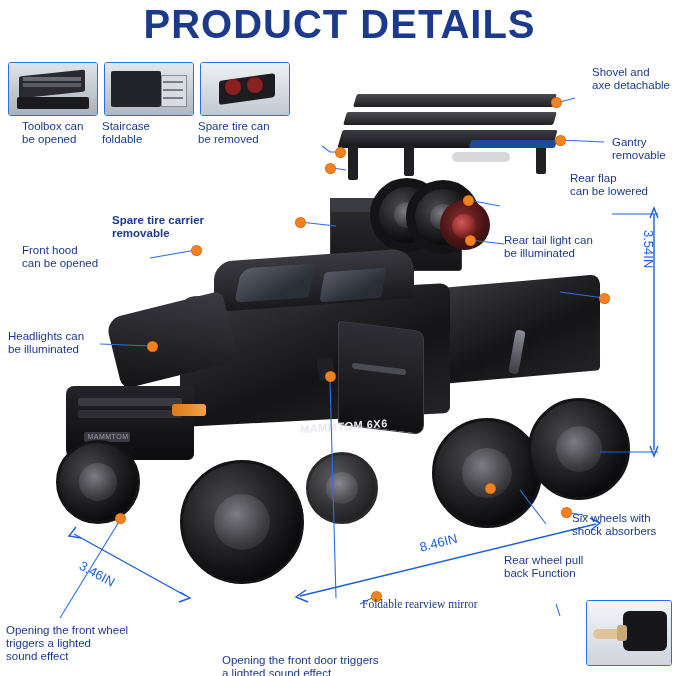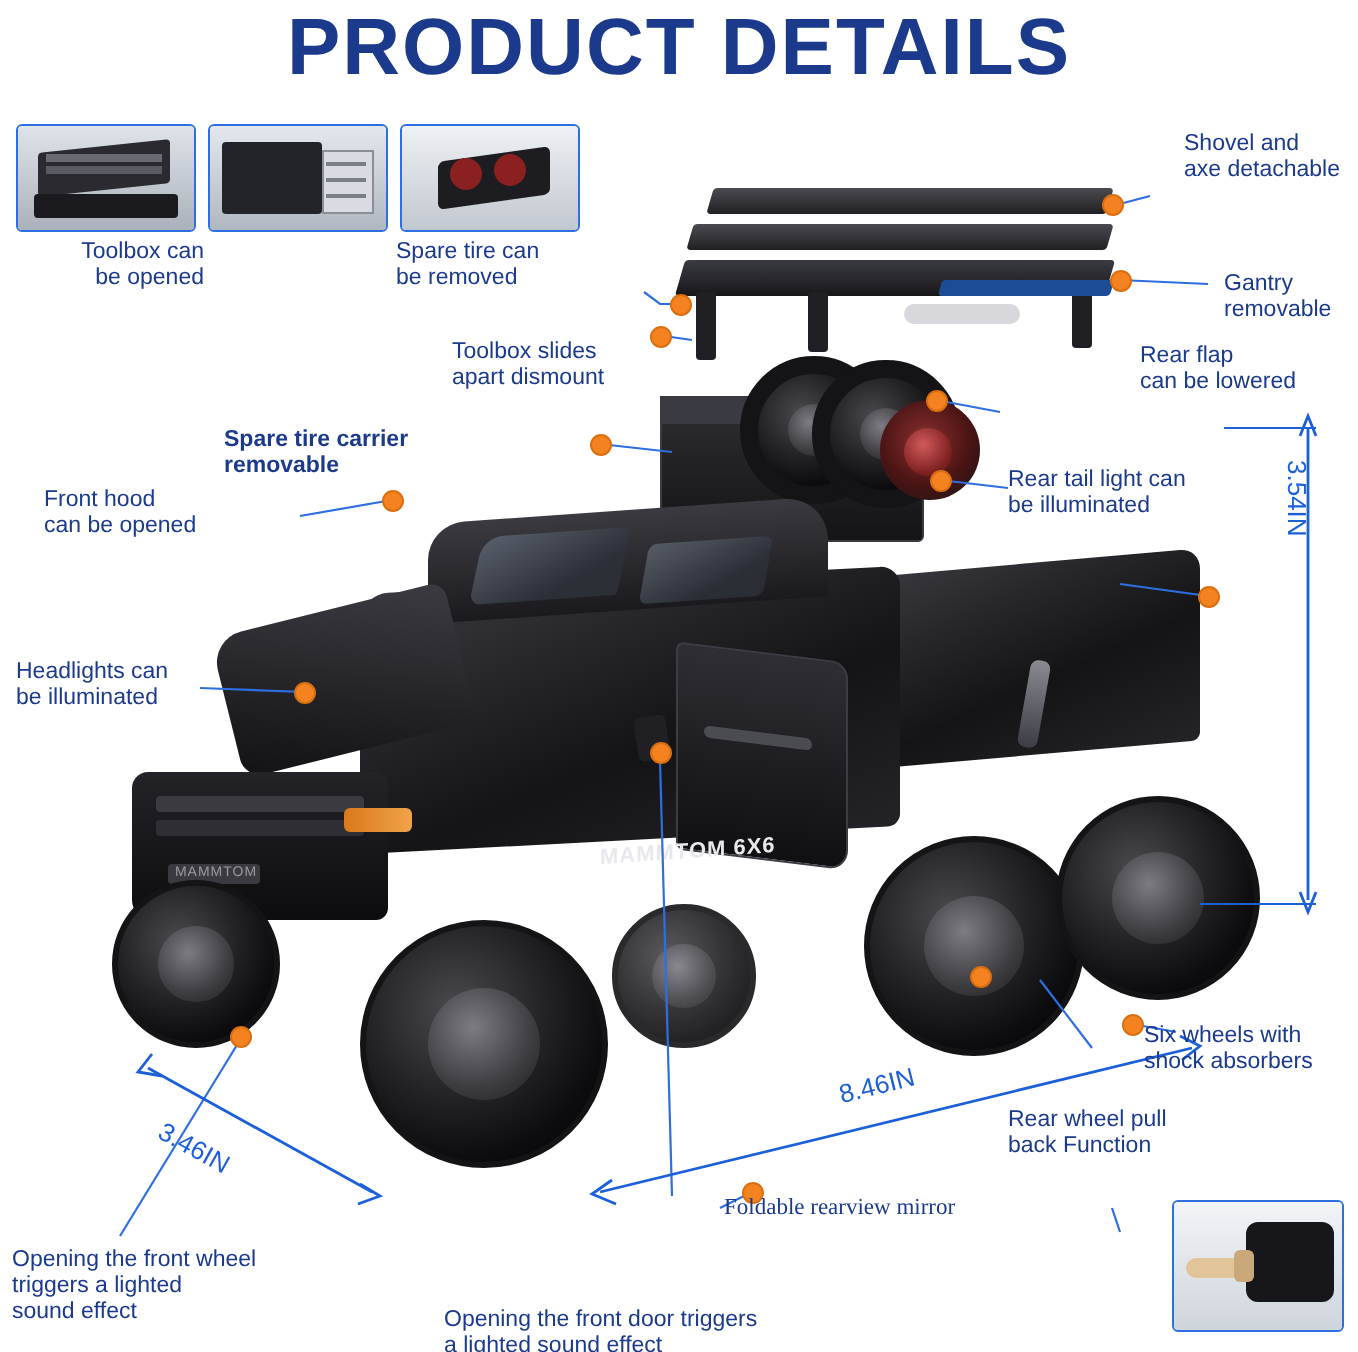--- a/index.html
+++ b/index.html
@@ -263,31 +263,31 @@
     </div>
   </div>
   <div class="thumb" style="left:586px; top:600px; width:84px; height:64px;">
     <div class="inner" style="background:linear-gradient(180deg,#f2f4f7 0%,#cfd5dc 100%);">
       <div style="position:absolute; left:36px; top:10px; width:44px; height:40px; background:#17171b; border-radius:6px;"></div>
       <div style="position:absolute; left:6px; top:28px; width:34px; height:10px; background:#e2c49a; border-radius:5px;"></div>
       <div style="position:absolute; left:30px; top:24px; width:10px; height:16px; background:#c9a87a; border-radius:3px;"></div>
     </div>
   </div>
 
-  <div class="callout" style="left:6px; top:120px; width:96px;text-align:right;">Toolbox can
+  <div class="callout" style="left:22px; top:120px; width:96px;">Toolbox can
 be opened</div>
+  <div class="callout" style="left:102px; top:120px; width:90px;">Staircase
+foldable</div>
   <div class="callout" style="left:198px; top:120px; width:100px;">Spare tire can
 be removed</div>
 
   <div class="callout" style="left:592px; top:66px; width:90px;">Shovel and
 axe detachable</div>
   <div class="callout" style="left:612px; top:136px; width:70px;">Gantry
 removable</div>
-  <div class="callout" style="left:226px; top:170px; width:106px;">Toolbox slides
-apart dismount</div>
   <div class="callout" style="left:570px; top:172px; width:96px;">Rear flap
 can be lowered</div>
   <div class="callout" style="left:112px; top:214px; width:118px;font-weight:bold;">Spare tire carrier
 removable</div>
   <div class="callout" style="left:504px; top:234px; width:112px;">Rear tail light can
 be illuminated</div>
   <div class="callout" style="left:22px; top:244px; width:104px;">Front hood
 can be opened</div>
   <div class="callout" style="left:8px; top:330px; width:104px;">Headlights can
 be illuminated</div>

